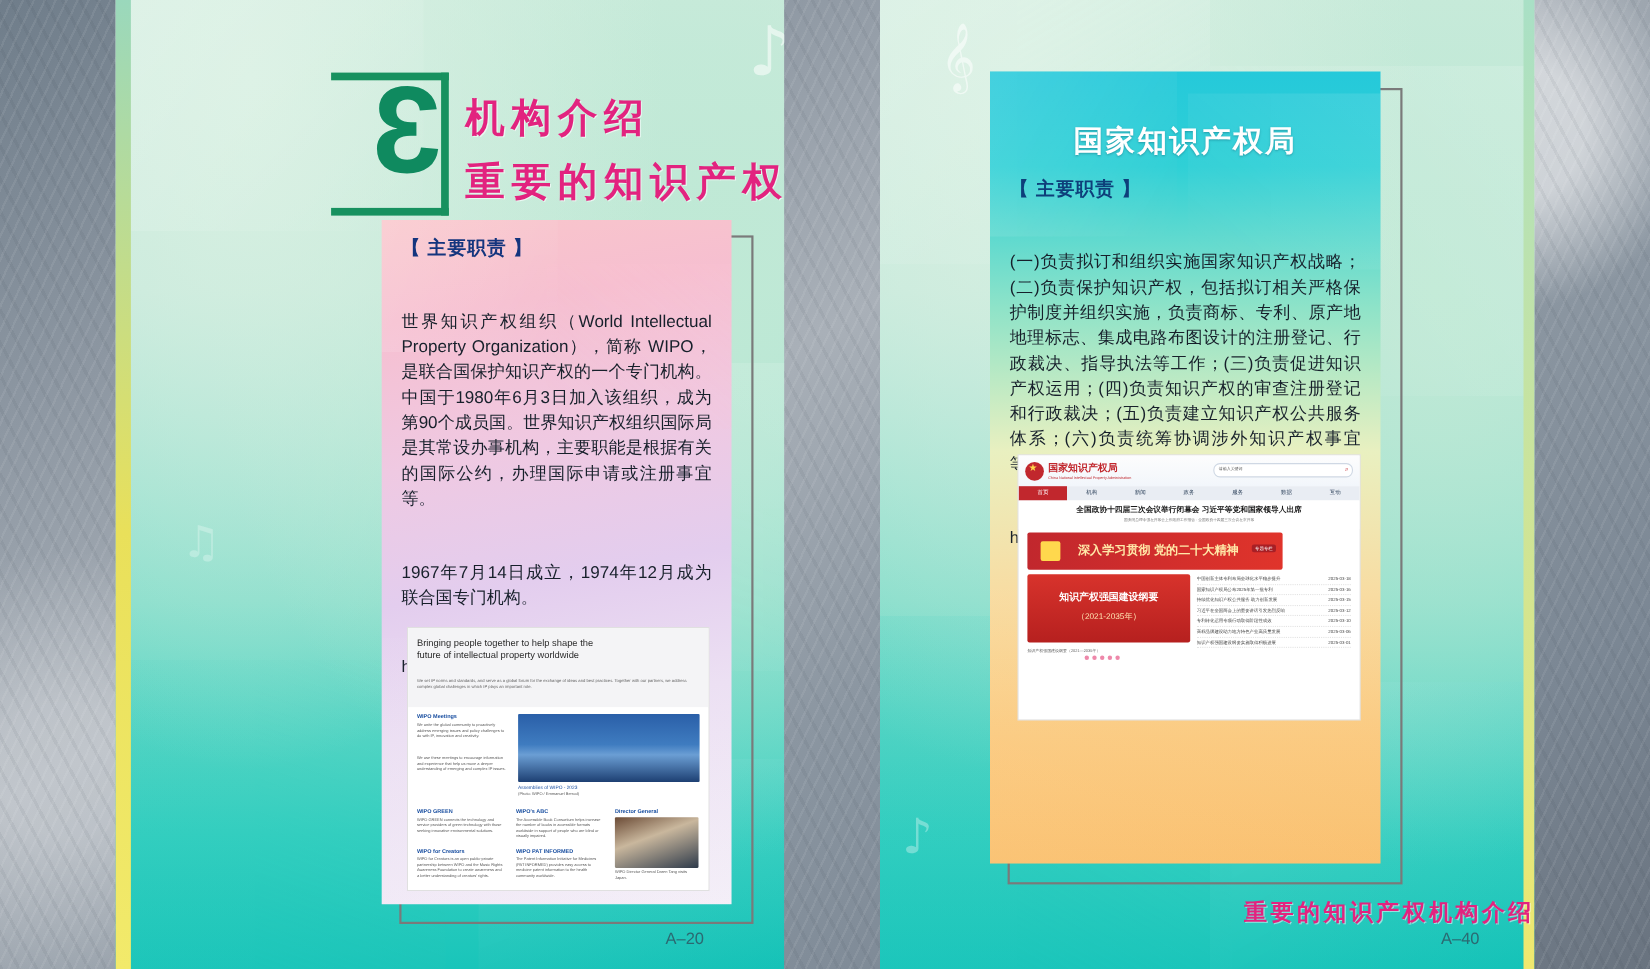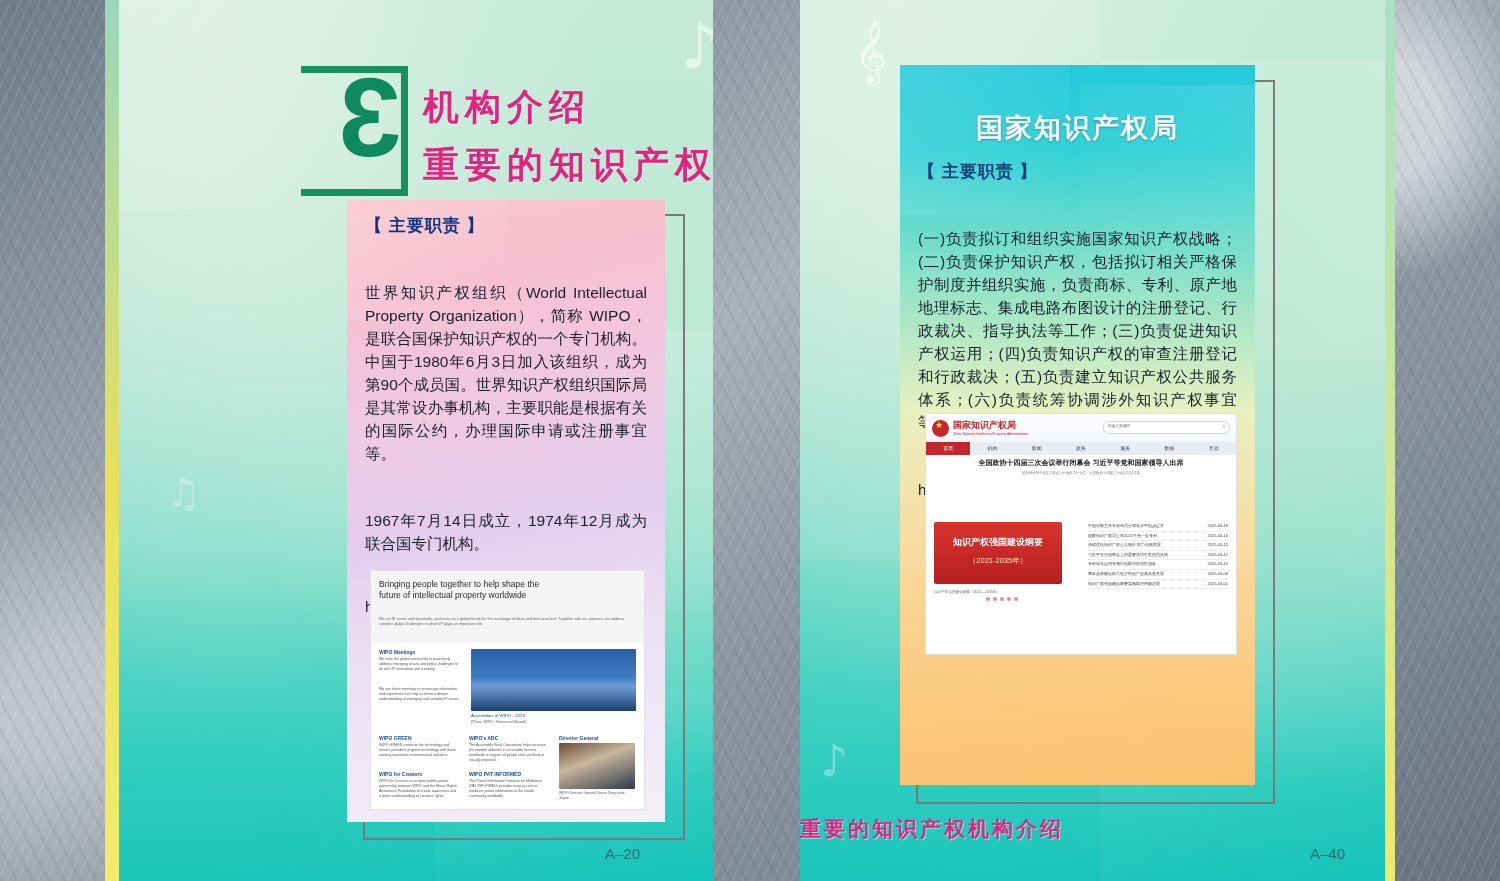--- a/index.html
+++ b/index.html
@@ -113,32 +113,32 @@
   .cn-nav{position:absolute;left:0;top:28px;width:100%;height:13px;background:#e9edf3;display:flex;}
   .cn-nav div{flex:1;text-align:center;font-size:5px;line-height:13px;color:#33475f;}
   .cn-nav div:first-child{background:#c1272d;color:#fff;}
   .cn-headline{position:absolute;left:0;top:41px;width:100%;height:26px;background:#fff;text-align:center;}
   .cn-headline b{display:block;margin-top:3px;font-size:7px;color:#1a1a1a;}
   .cn-headline span{display:block;font-size:3.4px;color:#777;margin-top:3px;}
   .cn-banner{position:absolute;left:8px;top:70px;width:232px;height:34px;background:linear-gradient(90deg,#c1272d,#e0342b);border-radius:2px;}
   .cn-banner b{position:absolute;left:46px;top:9px;color:#ffe9a8;font-size:11px;font-weight:bold;}
   .cn-banner i{position:absolute;left:12px;top:8px;width:18px;height:18px;background:#ffd84d;border-radius:2px;}
   .cn-banner em{position:absolute;right:6px;top:11px;font-style:normal;font-size:4px;color:#fff;background:#a81f25;padding:1px 3px;border-radius:2px;}
-  .cn-card{position:absolute;left:8px;top:108px;width:128px;height:62px;background:linear-gradient(180deg,#d8332c,#b6201f);border-radius:2px;text-align:center;}
+  .cn-card{position:absolute;left:8px;top:108px;width:148px;height:62px;background:linear-gradient(180deg,#d8332c,#b6201f);border-radius:2px;text-align:center;}
   .cn-card b{display:block;margin-top:14px;color:#fff;font-size:9px;}
   .cn-card span{display:block;margin-top:7px;color:#ffe2b0;font-size:7.5px;}
   .cn-list{position:absolute;left:162px;top:108px;width:140px;}
   .cn-list div{display:flex;justify-content:space-between;font-size:4px;color:#444;line-height:8.6px;border-bottom:1px dotted #e3e3e3;}
   .cn-foot{position:absolute;left:8px;top:176px;font-size:3.6px;color:#666;}
   .dots{position:absolute;left:60px;top:173px;}
   .dots i{display:inline-block;width:4px;height:4px;border-radius:50%;background:#e8a; margin-right:3px;}
 
   .pagefoot{position:absolute;color:#2b6a72;font-size:15px;}
   .bottomtitle{
-    position:absolute;left:0;width:100%;text-align:left;
+    position:absolute;left:0;width:100%;text-align:right;
     color:#e2237f;font-size:21px;font-weight:bold;letter-spacing:3px;
     text-shadow:1px 1px 0 rgba(255,255,255,.5);
   }
 </style>
 </head>
 <body>
 
 <div class="stage">
   <div class="bg"></div>
 
@@ -281,20 +281,25 @@
         <div>服务</div>
         <div>数据</div>
         <div>互动</div>
       </div>
 
       <div class="cn-headline">
         <b>全国政协十四届三次会议举行闭幕会 习近平等党和国家领导人出席</b>
         <span>国务院总理李强在开幕会上作政府工作报告 · 全国政协十四届三次会议在京开幕</span>
       </div>
 
+      <div class="cn-banner">
+        <i></i>
+        <b>深入学习贯彻  党的二十大精神</b>
+        <em>专题专栏</em>
+      </div>
 
       <div class="cn-card">
         <b>知识产权强国建设纲要</b>
         <span>（2021-2035年）</span>
       </div>
 
       <div class="cn-list">
         <div>
             <span>中国创新主体专利布局全球化水平稳步提升</span>
             <span>2025-03-18</span>

